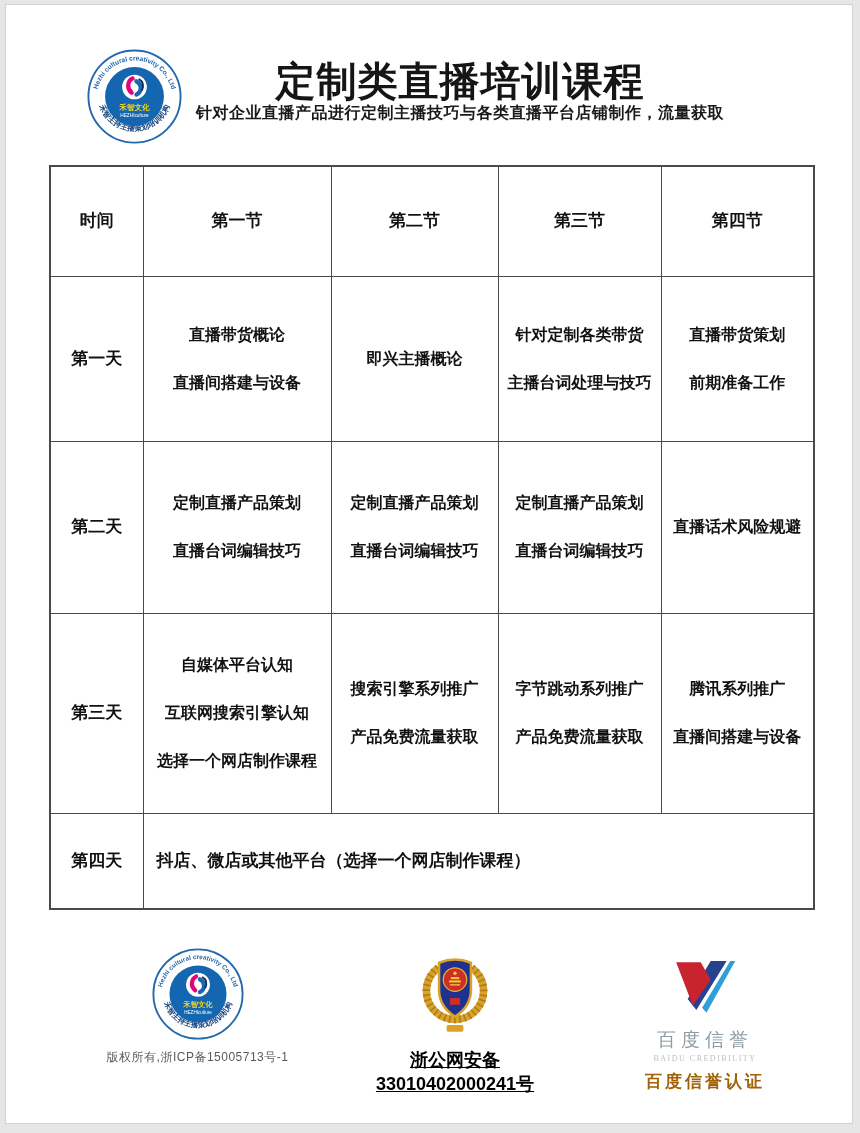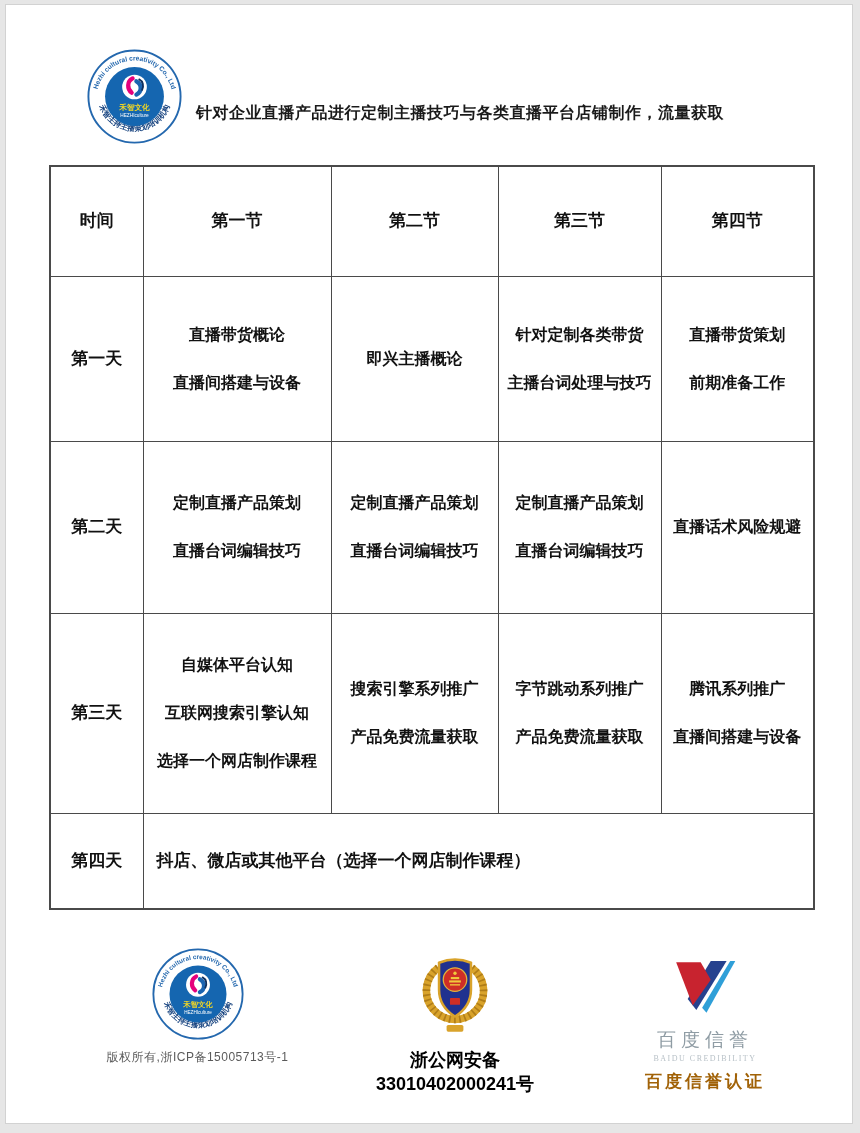--- a/index.html
+++ b/index.html
@@ -21,21 +21,21 @@
     font-size:16px;font-weight:bold;color:#111;white-space:pre-line;line-height:48px;padding:0;}
   .schedule th{font-size:17px;}
   .schedule td.day{font-size:17px;}
   .r-head{height:110px;} .r1{height:165px;} .r2{height:172px;} .r3{height:200px;} .r4{height:96px;}
   .schedule td.merged{text-align:left;padding-left:13px;font-size:17px;line-height:22px;}
 
   
   .f-left{position:absolute;left:90px;top:948px;width:215px;text-align:center;}
   .f-left .logo-wrap{display:inline-block;width:92px;height:92px;}
   .copyright{margin-top:5px;font-size:12px;color:#5a5a5a;letter-spacing:0.5px;}
-  .f-center{position:absolute;left:345px;top:950px;width:220px;text-align:center;}
+  .f-center{position:absolute;left:345px;top:950px;width:220px;text-align:center;text-decoration:underline;}
   .police-record{margin-top:8px;font-size:18px;font-weight:bold;color:#000;}
   .f-right{position:absolute;left:600px;top:958px;width:210px;text-align:center;font-family:Liberation Serif, serif;}
   .baidu-cn{margin-top:3px;font-size:19px;color:#8f9ca4;letter-spacing:5px;}
   .baidu-en{margin-top:1px;font-size:8px;color:#b9c2c8;letter-spacing:1.5px;}
   .baidu-caption{margin-top:7px;font-size:17px;font-weight:bold;color:#a16207;letter-spacing:3px;}
 </style>
 </head>
 <body>
 
 <div class="canvas">
@@ -57,20 +57,21 @@
       <circle cx="50" cy="50" r="31" fill="#1566b0"></circle>
       <circle cx="50" cy="40" r="13" fill="#ffffff"></circle>
       <path d="M48,31 C42,34 42,42 47,46" stroke="#e5017d" stroke-width="4.5" fill="none" stroke-linecap="round"></path>
       <path d="M52,34 C58,37 58,45 52,48" stroke="#1b64b0" stroke-width="4.5" fill="none" stroke-linecap="round"></path>
       <path d="M55,32 C59,34 60,39 58,43" stroke="#0e2f5e" stroke-width="2" fill="none" stroke-linecap="round"></path>
       <text x="50" y="64" font-size="8" fill="#f2d723" font-weight="bold" text-anchor="middle">禾智文化</text>
       <text x="50" y="72" font-size="5" fill="#ffffff" text-anchor="middle">HEZHIculture</text>
     </svg>
   </div>
 
+  <div class="page-title">定制类直播培训课程</div>
   <div class="page-subtitle">针对企业直播产品进行定制主播技巧与各类直播平台店铺制作，流量获取</div>
 
   <table class="schedule">
     <colgroup>
       <col style="width:93px">
         <col style="width:188px">
         <col style="width:167px">
         <col style="width:163px">
         <col style="width:153px">
     </colgroup>

